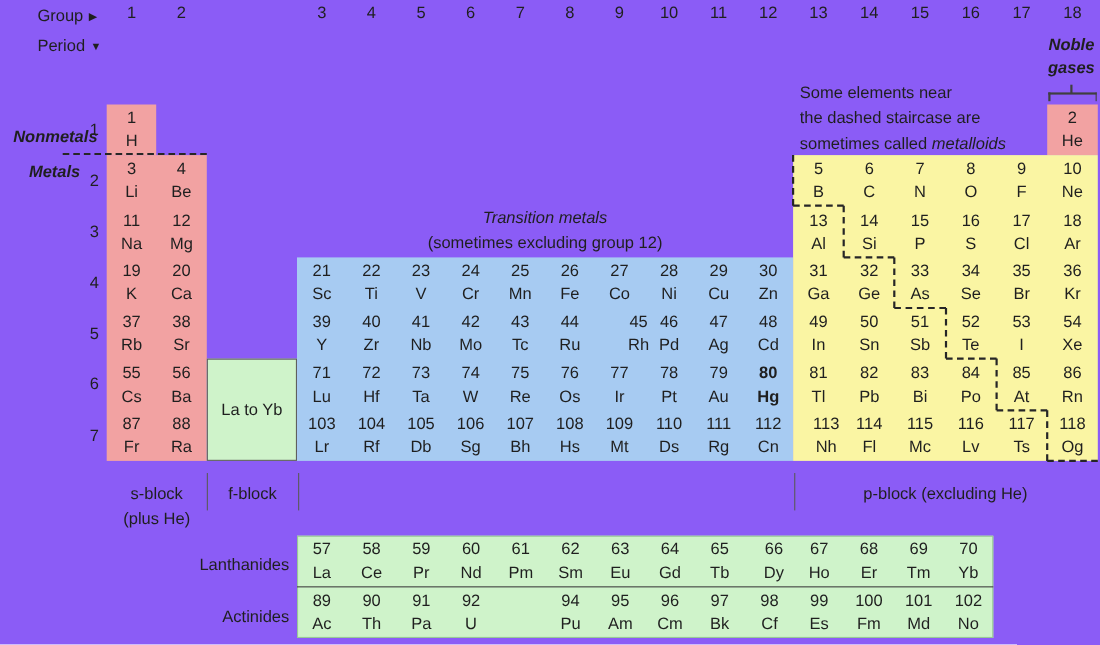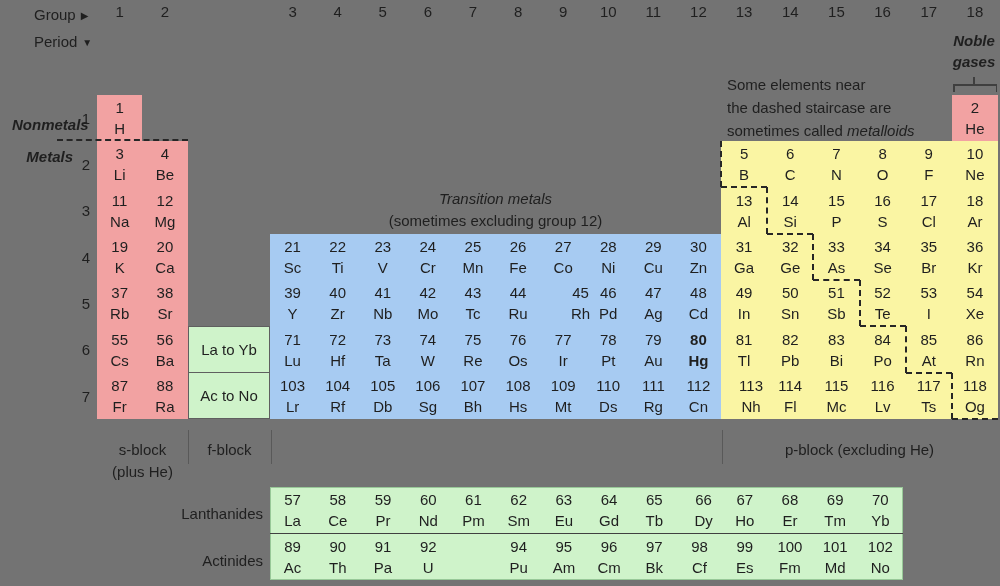--- a/index.html
+++ b/index.html
@@ -1,17 +1,17 @@
 <!DOCTYPE html>
 <html style="--s-block-fill: #F2A2A2; --d-block-fill: #A7CBF2; --p-block-fill: #FAF5A3; --f-block-fill: #CFF3CA; --text-color: #1F1F1F; --dash-color: #262626; --divider-color: #595959; --f-border: #5F5F5F; --lan-border: #98C898; --lan-divider: #404040; --bracket-color: #3F3F3F;"><head>
 <meta charset="utf-8">
 <style>
   html,body{margin:0;padding:0;background:#ffffff;}
   #canvas{
-    position:relative;width:1000px;height:586px;background:#737373;
+    position:relative;width:1000px;height:586px;background:#8b5cf6;
     font-family:"Liberation Sans","DejaVu Sans",sans-serif;
     color:var(--text-color,#1f1f1f);
   }
   .abs{position:absolute;box-sizing:border-box;}
   .txt{font-size:15px;line-height:21px;white-space:nowrap;}
   .it{font-style:italic;}
   .bold-it{font-style:italic;font-weight:700;}
   .ctr{text-align:center;}
   .rt{text-align:right;}
 
@@ -83,21 +83,20 @@
   </div>
 
   <div class="abs" id="h-cell"></div>
   <div class="abs" id="s-main"></div>
   <div class="abs" id="he-cell"></div>
   <div class="abs" id="d-main"></div>
   <div class="abs" id="p-main"></div>
 
   <div class="abs" id="f-placeholder">
     <div class="f-row" id="f-row-top">La to Yb</div>
-    <div class="f-row" id="f-row-bottom">Ac to No</div>
   </div>
 
   <div class="abs" id="lan-block"></div>
   <div class="abs" id="lan-divider"></div>
 
   <div class="abs dashh" id="metal-nonmetal-dash"></div>
 
   <div class="abs brk" id="brk-mid"></div>
   <div class="abs brk" id="brk-top"></div>
   <div class="abs brk" id="brk-l"></div>

